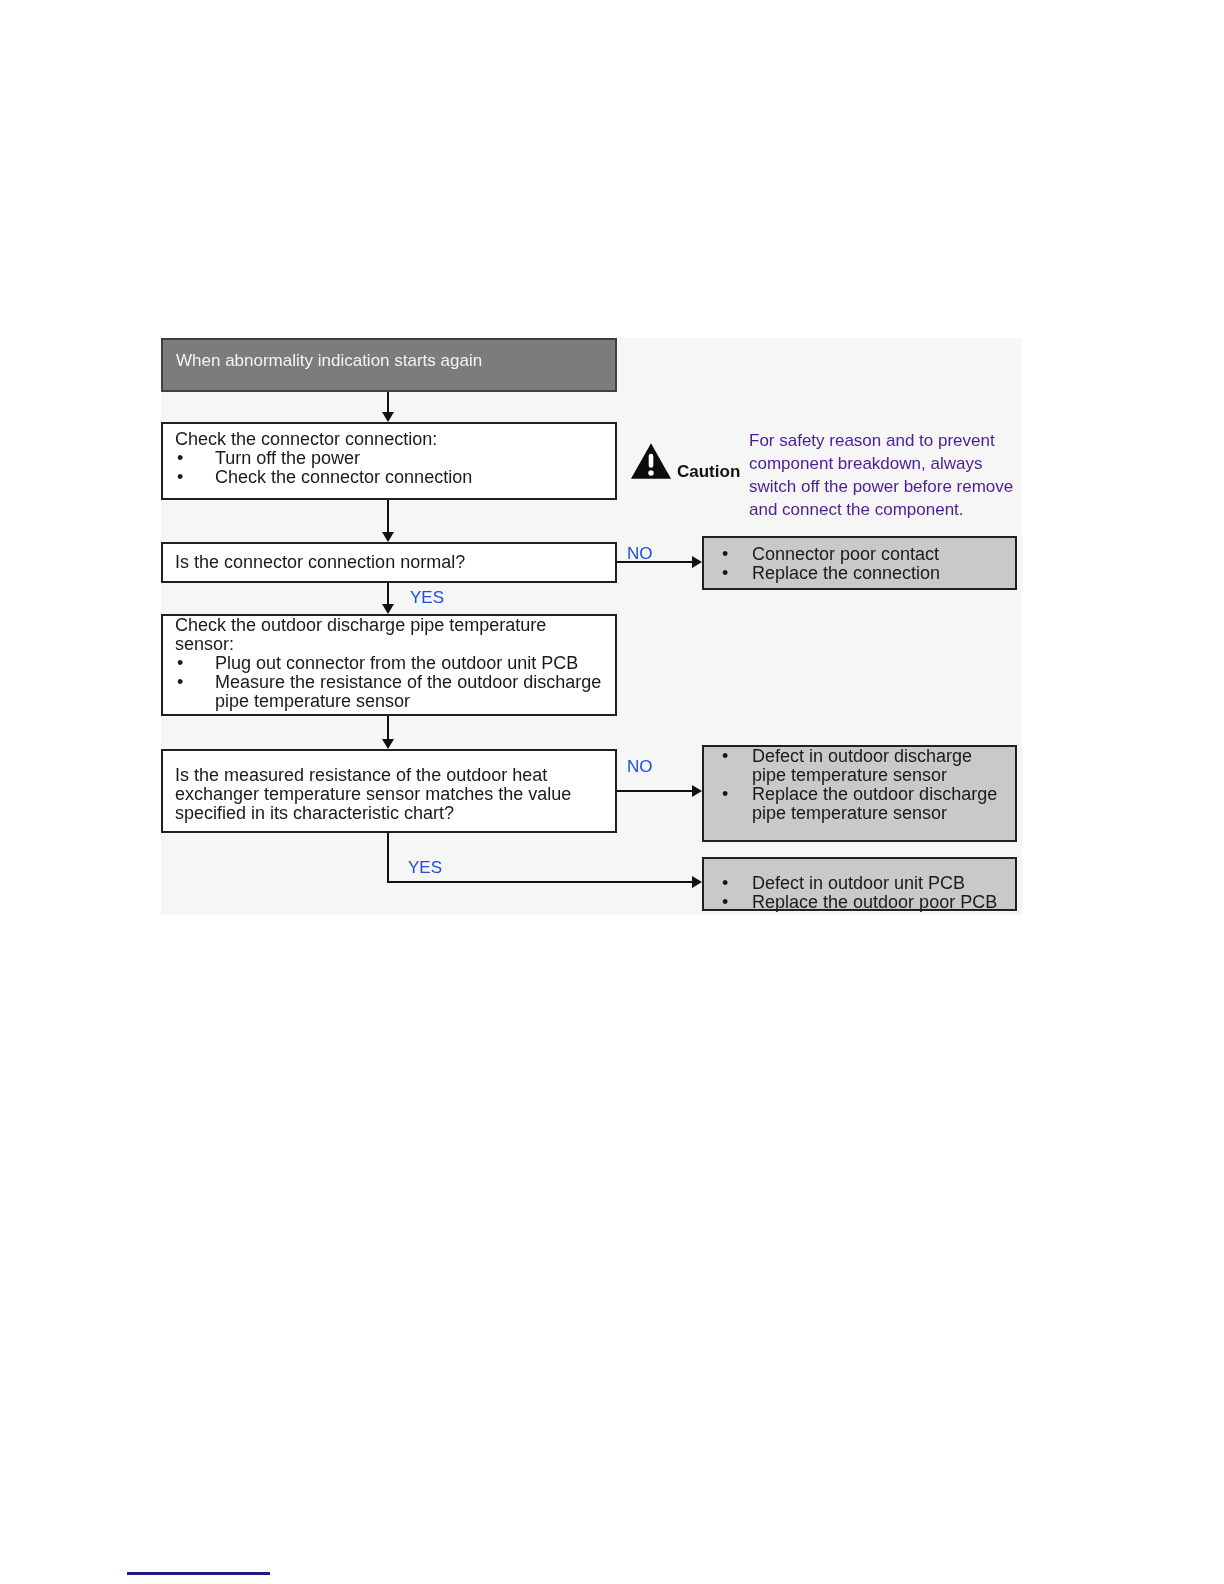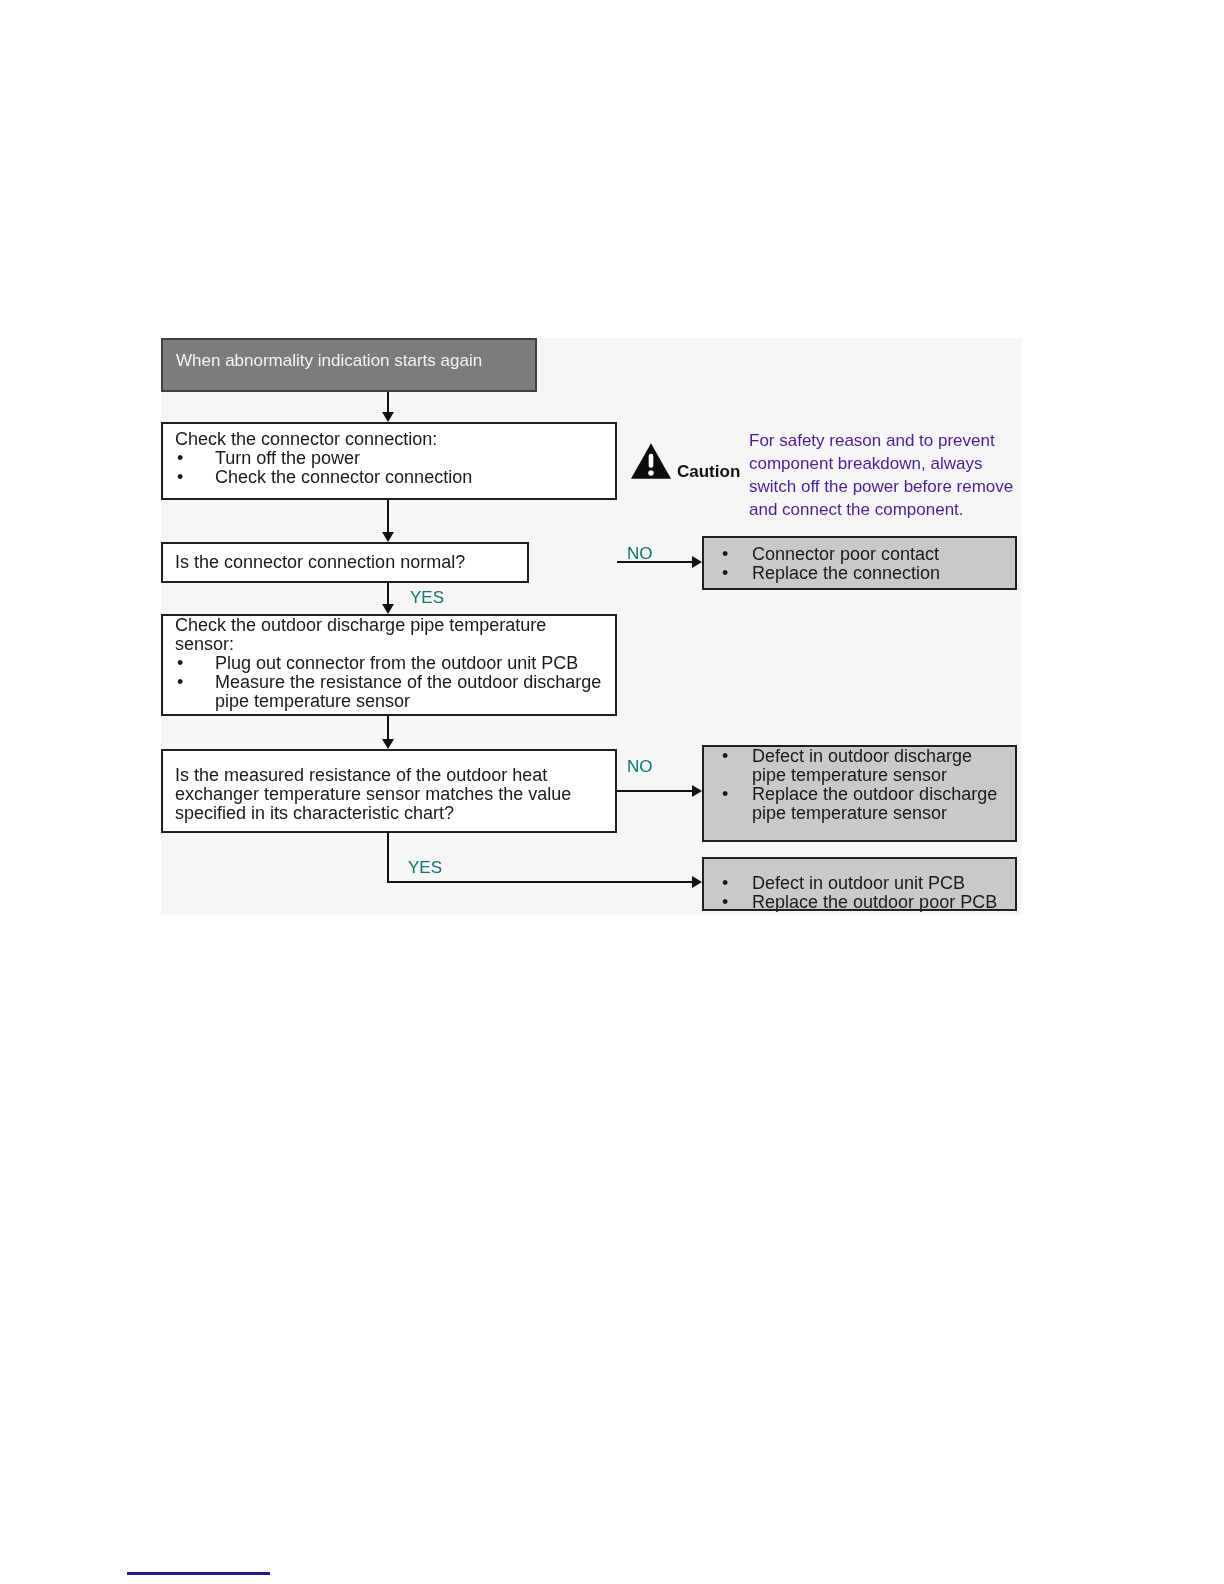--- a/index.html
+++ b/index.html
@@ -16,34 +16,34 @@
   .bullet{display:flex;padding:0 12px 0 14px;}
   .bullet .marker{width:38px;flex:none;}
   .result .bullet{padding-left:18px;}
   .result .bullet .marker{width:30px;}
   .decision{display:flex;align-items:center;padding:0 12px;}
   .qtext{padding:0 12px;}
   .vline{position:absolute;width:2px;background:var(--arrow,#111);}
   .hline{position:absolute;height:2px;background:var(--arrow,#111);}
   .head-down{position:absolute;width:0;height:0;border-left:6px solid transparent;border-right:6px solid transparent;border-top:10px solid var(--arrow,#111);}
   .head-right{position:absolute;width:0;height:0;border-top:6px solid transparent;border-bottom:6px solid transparent;border-left:10px solid var(--arrow,#111);}
-  .edge-label{position:absolute;font-size:17px;color:#0f766e;}
+  .edge-label{position:absolute;font-size:17px;color:#1d4ed8;}
   .caution-icon{position:absolute;left:630px;top:442px;width:42px;height:39px;}
   .caution-word{position:absolute;left:677px;top:462px;font-size:17px;font-weight:bold;color:#111;}
   .caution-text{position:absolute;left:749px;top:429px;width:278px;font-size:17px;line-height:23px;color:#4c1d95;}
   .footer-rule{position:absolute;left:127px;top:1572px;width:143px;height:3px;background:var(--footer-rule,#1b1b8a);}
 </style>
 </head>
 <body>
 
 <div class="page">
 
   <div class="panel"></div>
 
-  <div class="box start" style="left:161px;top:338px;width:376px;height:54px;">
+  <div class="box start" style="left:161px;top:338px;width:456px;height:54px;">
     <span>When abnormality indication starts again</span>
   </div>
 
   <div class="vline" style="left:387px;top:392px;height:21px;"></div>
   <div class="head-down" style="left:382px;top:412px;"></div>
 
   <div class="box pad-top-6" style="left:161px;top:422px;width:456px;height:78px;">
     <div class="title">Check the connector connection:</div>
     <div class="bullet">
       <span class="marker">•</span>
@@ -59,21 +59,21 @@
     <path d="M22 1 L43 38 L1 38 Z" fill="#0d0d0d"></path>
     <rect x="19.6" y="12" width="4.8" height="14.5" rx="2.4" fill="#ffffff"></rect>
     <circle cx="22" cy="32" r="2.9" fill="#ffffff"></circle>
   </svg>
   <div class="caution-word">Caution</div>
   <div class="caution-text">For safety reason and to prevent component breakdown, always switch off the power before remove and connect the component.</div>
 
   <div class="vline" style="left:387px;top:500px;height:33px;"></div>
   <div class="head-down" style="left:382px;top:532px;"></div>
 
-  <div class="box decision" style="left:161px;top:542px;width:368px;height:41px;">
+  <div class="box decision" style="left:161px;top:542px;width:456px;height:41px;">
     <span>Is the connector connection normal?</span>
   </div>
 
   <div class="edge-label" style="left:627px;top:544px;">NO</div>
   <div class="hline" style="left:617px;top:561px;width:76px;"></div>
   <div class="head-right" style="left:692px;top:556px;"></div>
 
   <div class="box result pad-top-7" style="left:702px;top:536px;width:315px;height:54px;">
     <div class="bullet">
       <span class="marker">•</span>

